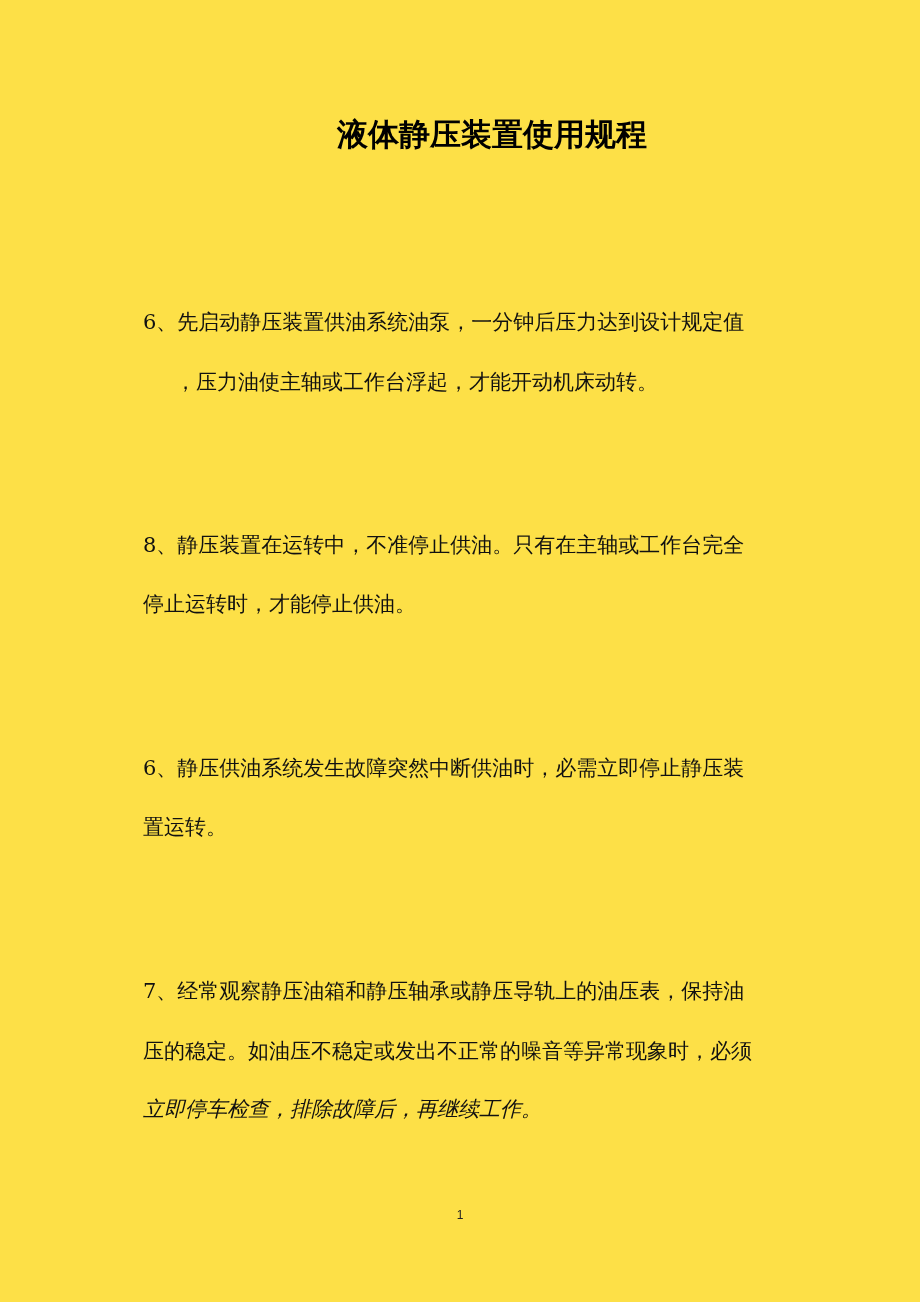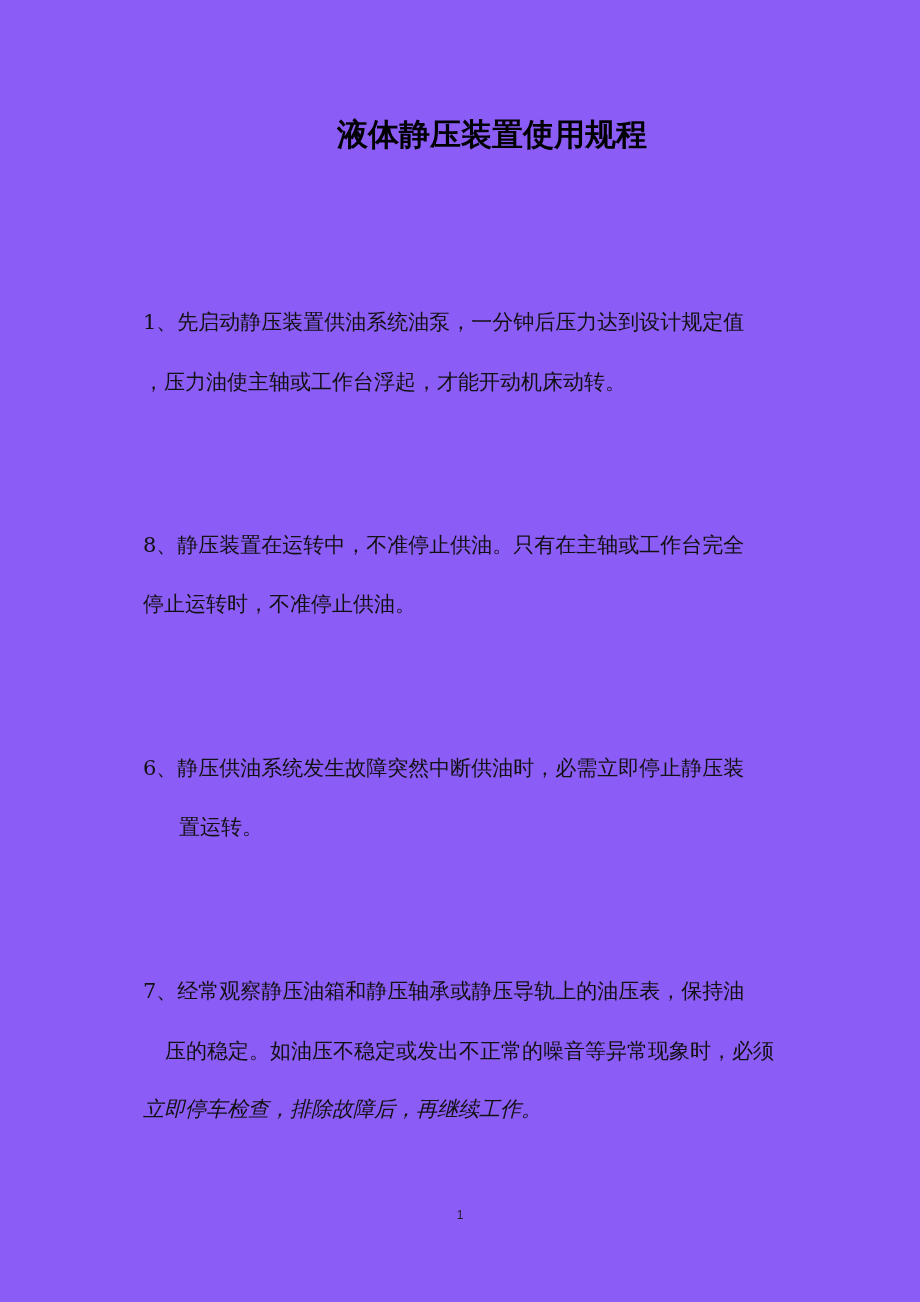--- a/index.html
+++ b/index.html
@@ -13,21 +13,21 @@
       position: relative;
       overflow: hidden;
       font-family: "DejaVu Serif", "Liberation Serif", serif;
       color: #111111;
     }
     .page {
       position: absolute;
       left: 0; top: 0;
       width: 920px;
       height: 1302px;
-      background: #8b5cf6;
+      background: #fde047;
     }
     .title {
       position: absolute;
       left: 0;
       width: 984px;
       top: 112px;
       text-align: center;
       font-family: "DejaVu Sans", "Liberation Sans", sans-serif;
       font-weight: bold;
       font-size: 31px;
@@ -56,35 +56,35 @@
     }
   </style>
 </head>
 <body>
 
 <div class="page">
 
   <div class="title">液体静压装置使用规程</div>
 
   <div>
-    <div class="line" style="top:307px;">1、先启动静压装置供油系统油泵，一分钟后压力达到设计规定值</div>
-    <div class="line" style="top:367px;">，压力油使主轴或工作台浮起，才能开动机床动转。</div>
+    <div class="line" style="top:307px;">6、先启动静压装置供油系统油泵，一分钟后压力达到设计规定值</div>
+    <div class="line" style="top:367px;margin-left:32px;">，压力油使主轴或工作台浮起，才能开动机床动转。</div>
   </div>
 
   <div>
     <div class="line" style="top:530px;">8、静压装置在运转中，不准停止供油。只有在主轴或工作台完全</div>
-    <div class="line" style="top:589px;">停止运转时，不准停止供油。</div>
+    <div class="line" style="top:589px;">停止运转时，才能停止供油。</div>
   </div>
 
   <div>
     <div class="line" style="top:753px;">6、静压供油系统发生故障突然中断供油时，必需立即停止静压装</div>
-    <div class="line" style="top:812px;margin-left:36px;">置运转。</div>
+    <div class="line" style="top:812px;">置运转。</div>
   </div>
 
   <div>
     <div class="line" style="top:976px;">7、经常观察静压油箱和静压轴承或静压导轨上的油压表，保持油</div>
-    <div class="line" style="top:1036px;margin-left:22px;">压的稳定。如油压不稳定或发出不正常的噪音等异常现象时，必须</div>
+    <div class="line" style="top:1036px;">压的稳定。如油压不稳定或发出不正常的噪音等异常现象时，必须</div>
     <div class="line" style="top:1094px;font-style:italic;">立即停车检查，排除故障后，再继续工作。</div>
   </div>
 
   <div class="page-number">1</div>
 
 </div>
 
 </body></html>

